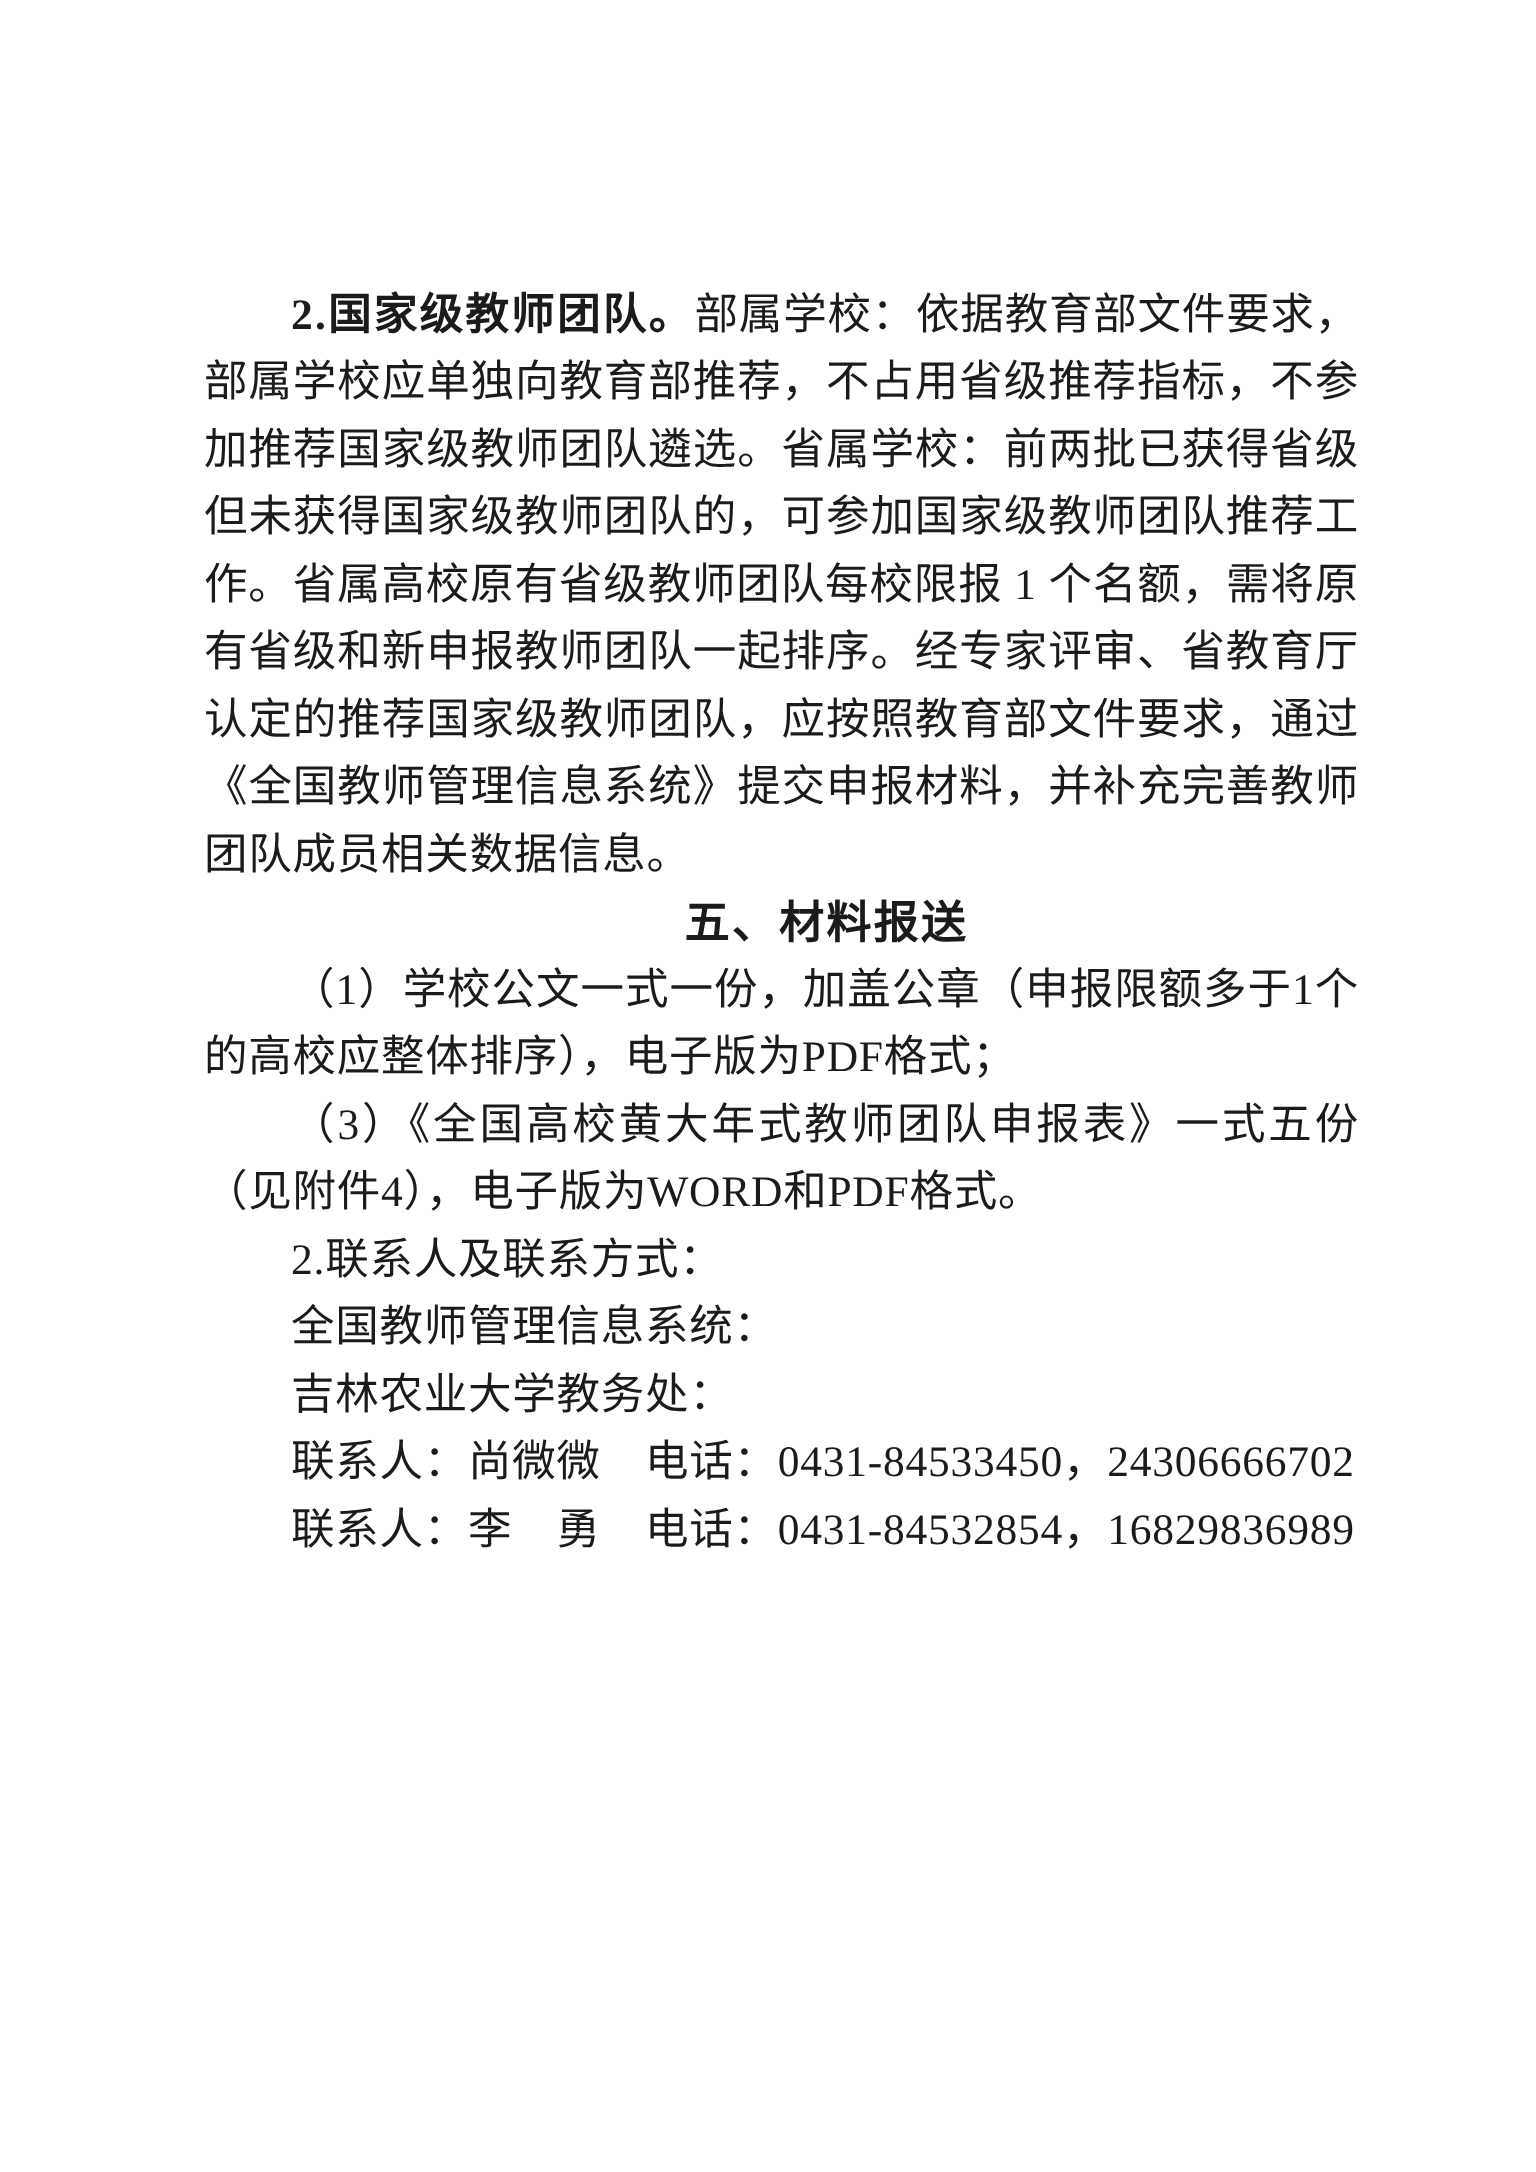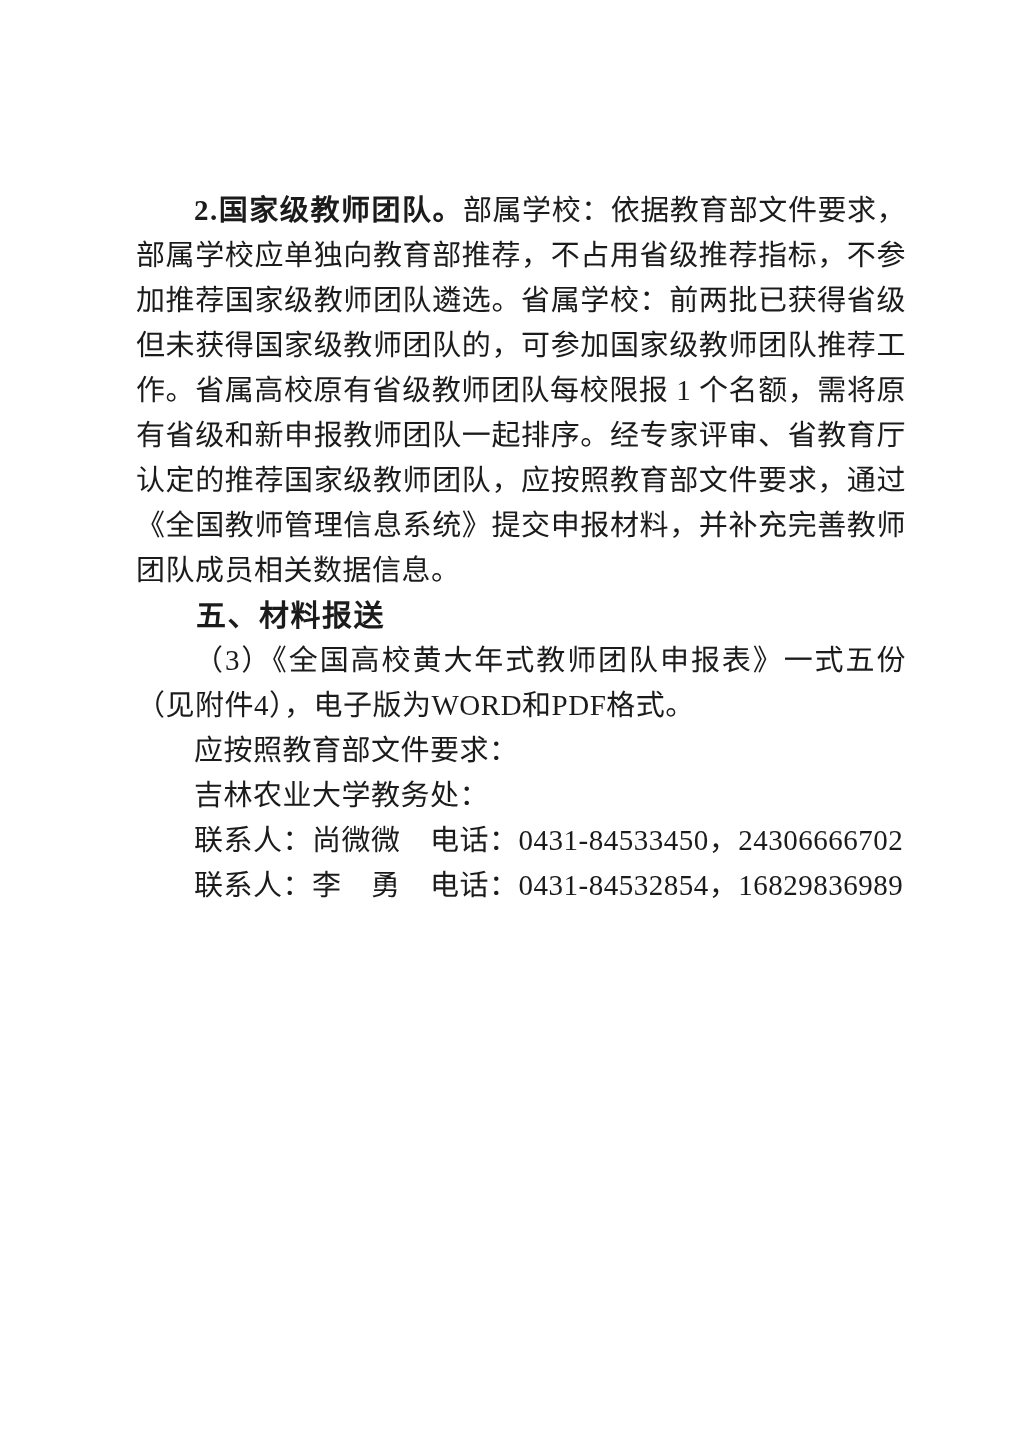--- a/index.html
+++ b/index.html
@@ -30,21 +30,21 @@
   }
   .para {
     margin: 0;
     text-indent: 2em;
     word-break: break-all;
   }
   .para.heading {
     font-family: "Liberation Sans", "DejaVu Sans", sans-serif;
     font-weight: bold;
     font-size: 30px;
-    text-align: left;
+    text-align: center;
     letter-spacing: 2px;
   }
   .run-bold {
     font-weight: bold;
     letter-spacing: 1.5px;
   }
   .page-footer {
     position: absolute;
     left: 0;
     top: 1272px;
@@ -55,20 +55,22 @@
     color: #222222;
   }
 </style>
 </head>
 <body>
 
 <div class="page">
   <main class="doc-body">
       <p class="para"><span class="run-bold">2.国家级教师团队。</span><span>部属学校：依据教育部文件要求，部属学校应单独向教育部推荐，不占用省级推荐指标，不参加推荐国家级教师团队遴选。省属学校：前两批已获得省级但未获得国家级教师团队的，可参加国家级教师团队推荐工作。省属高校原有省级教师团队每校限报 1 个名额，需将原有省级和新申报教师团队一起排序。经专家评审、省教育厅认定的推荐国家级教师团队，应按照教育部文件要求，通过《全国教师管理信息系统》提交申报材料，并补充完善教师团队成员相关数据信息。</span></p>
       <p class="para heading"><span class="run-bold">五、材料报送</span></p>
+      <p class="para"><span>（1）学校公文一式一份，加盖公章（申报限额多于1个的高校应整体排序），电子版为PDF格式；</span></p>
       <p class="para"><span>（3）《全国高校黄大年式教师团队申报表》一式五份（见附件4），电子版为WORD和PDF格式。</span></p>
-      <p class="para"><span>应按照教育部文件要求：</span></p>
+      <p class="para"><span>2.联系人及联系方式：</span></p>
+      <p class="para"><span>全国教师管理信息系统：</span></p>
       <p class="para"><span>吉林农业大学教务处：</span></p>
       <p class="para"><span>联系人：尚微微　电话：0431-84533450，24306666702</span></p>
       <p class="para"><span>联系人：李　勇　电话：0431-84532854，16829836989</span></p>
     </main>
   <div class="page-footer">- 3 -</div>
 </div>
 
 </body></html>

